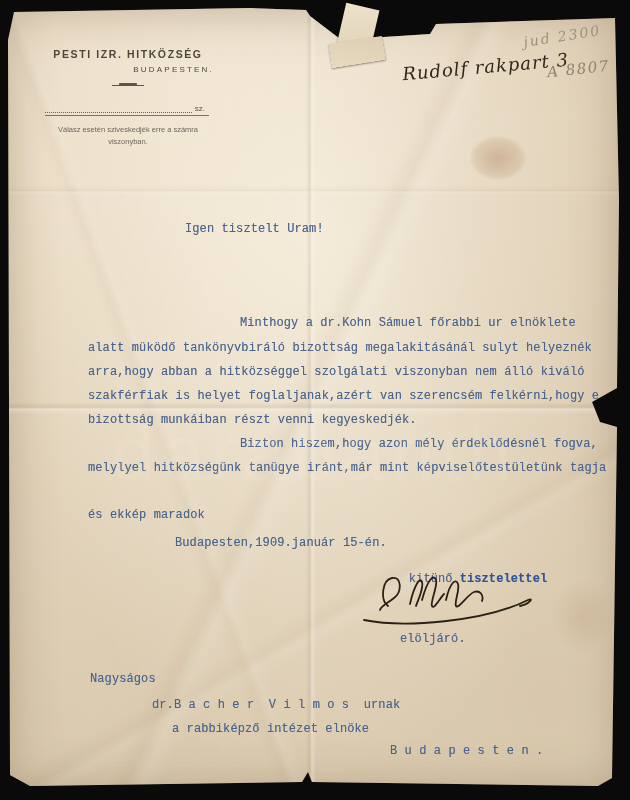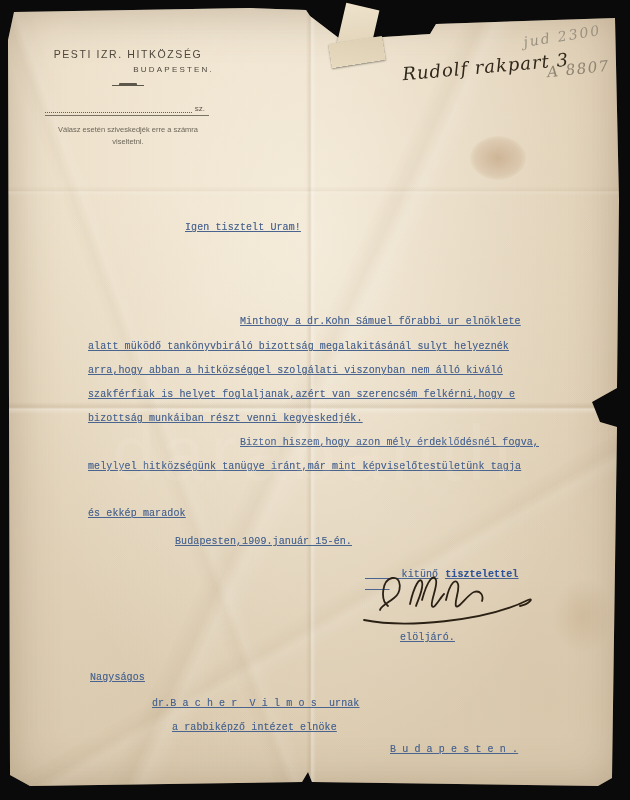--- a/index.html
+++ b/index.html
@@ -33,35 +33,35 @@
   .stain2{position:absolute;left:545px;top:570px;width:64px;height:76px;border-radius:50%;
     background:radial-gradient(ellipse, rgba(150,105,60,0.14), transparent 70%);}
   .tape{position:absolute;z-index:2;background:linear-gradient(160deg,#eee2cc,#ddd0b4);
     box-shadow:0 1px 2px rgba(0,0,0,0.45);}
   .tape1{left:340px;top:6px;width:34px;height:52px;transform:rotate(13deg);}
   .tape2{left:330px;top:40px;width:54px;height:24px;transform:rotate(-9deg);
     background:linear-gradient(20deg,#e7dabf,#dccfb2);}
 
   
   .lh{position:absolute;left:36px;top:40px;width:172px;text-align:center;color:#4e473c;}
-  .lh-name{font-size:10.5px;font-weight:normal;letter-spacing:1.6px;white-space:nowrap;}
+  .lh-name{font-size:10.5px;font-weight:bold;letter-spacing:1.6px;white-space:nowrap;}
   .lh-city{font-size:8px;letter-spacing:2.2px;margin-top:5px;text-align:right;}
   .lh-orn{width:18px;height:3px;background:#5d564a;margin:9px auto 0;border-radius:1px;
     box-shadow:-8px 1px 0 -1px #5d564a, 8px 1px 0 -1px #5d564a;}
   .numrow{position:absolute;left:39px;top:94px;width:160px;display:flex;align-items:flex-end;color:#5d564a;text-align:right;}
   .numrow .dots{flex:1;border-bottom:1px dotted #6b6356;height:10px;}
   .numrow .sz{font-size:8px;margin-left:3px;}
   .numline{position:absolute;left:39px;top:107px;width:164px;border-bottom:1px solid #7a7264;}
   .lh-note{position:absolute;left:28px;top:116px;width:188px;text-align:center;
     font-size:7.5px;line-height:1.6;color:#6d665a;}
 
   
   .t{position:absolute;font-family:"Liberation Mono","DejaVu Sans Mono",monospace;
-     font-size:10px;color:#49648f;white-space:pre;letter-spacing:.1px;
-     text-shadow:0 0 .4px rgba(73,100,143,.5);text-decoration:underline;}
+     font-size:12px;color:#49648f;white-space:pre;letter-spacing:.1px;
+     text-shadow:0 0 .4px rgba(73,100,143,.5);}
   .t .bold{font-weight:bold;color:#2f549a;margin-left:7px;}
 
   
   .hand{position:absolute;font-family:"DejaVu Serif",serif;font-style:italic;white-space:nowrap;}
   .pencil1{left:517px;top:20px;font-size:14px;color:#9a9180;transform:rotate(-9deg);letter-spacing:2px;}
   .ink-note{left:396px;top:48px;font-size:18px;color:#30271b;transform:rotate(-5deg);letter-spacing:1px;}
   .pencil2{left:541px;top:52px;font-size:15px;color:#8d8472;transform:rotate(-6deg);letter-spacing:1.5px;}
   .sig{position:absolute;left:350px;top:560px;width:200px;height:66px;}
 
   .watermark{position:absolute;left:0;top:400px;width:100%;text-align:center;
@@ -86,21 +86,21 @@
       <div class="lh-city">BUDAPESTEN.</div>
       <div class="lh-orn"></div>
     </div>
     <div class="numrow">
       <span class="dots"></span>
       <span class="sz">sz.</span>
     </div>
     <div class="numline"></div>
     <div class="lh-note">
       <div>Válasz esetén sziveskedjék erre a számra</div>
-      <div>viseltetni.</div>
+      <div>viszonyban.</div>
     </div>
 
     <div class="hand pencil1">jud 2300</div>
     <div class="hand ink-note">Rudolf rakpart 3</div>
     <div class="hand pencil2">A 8807</div>
 
     <div class="t" style="left:179px;top:214px">Igen tisztelt Uram!</div>
 
     <div class="t" style="left:234px;top:308px">Minthogy a dr.Kohn Sámuel főrabbi ur elnöklete</div>
     <div class="t" style="left:82px;top:333px">alatt müködő tankönyvbiráló bizottság megalakitásánál sulyt helyeznék</div>

